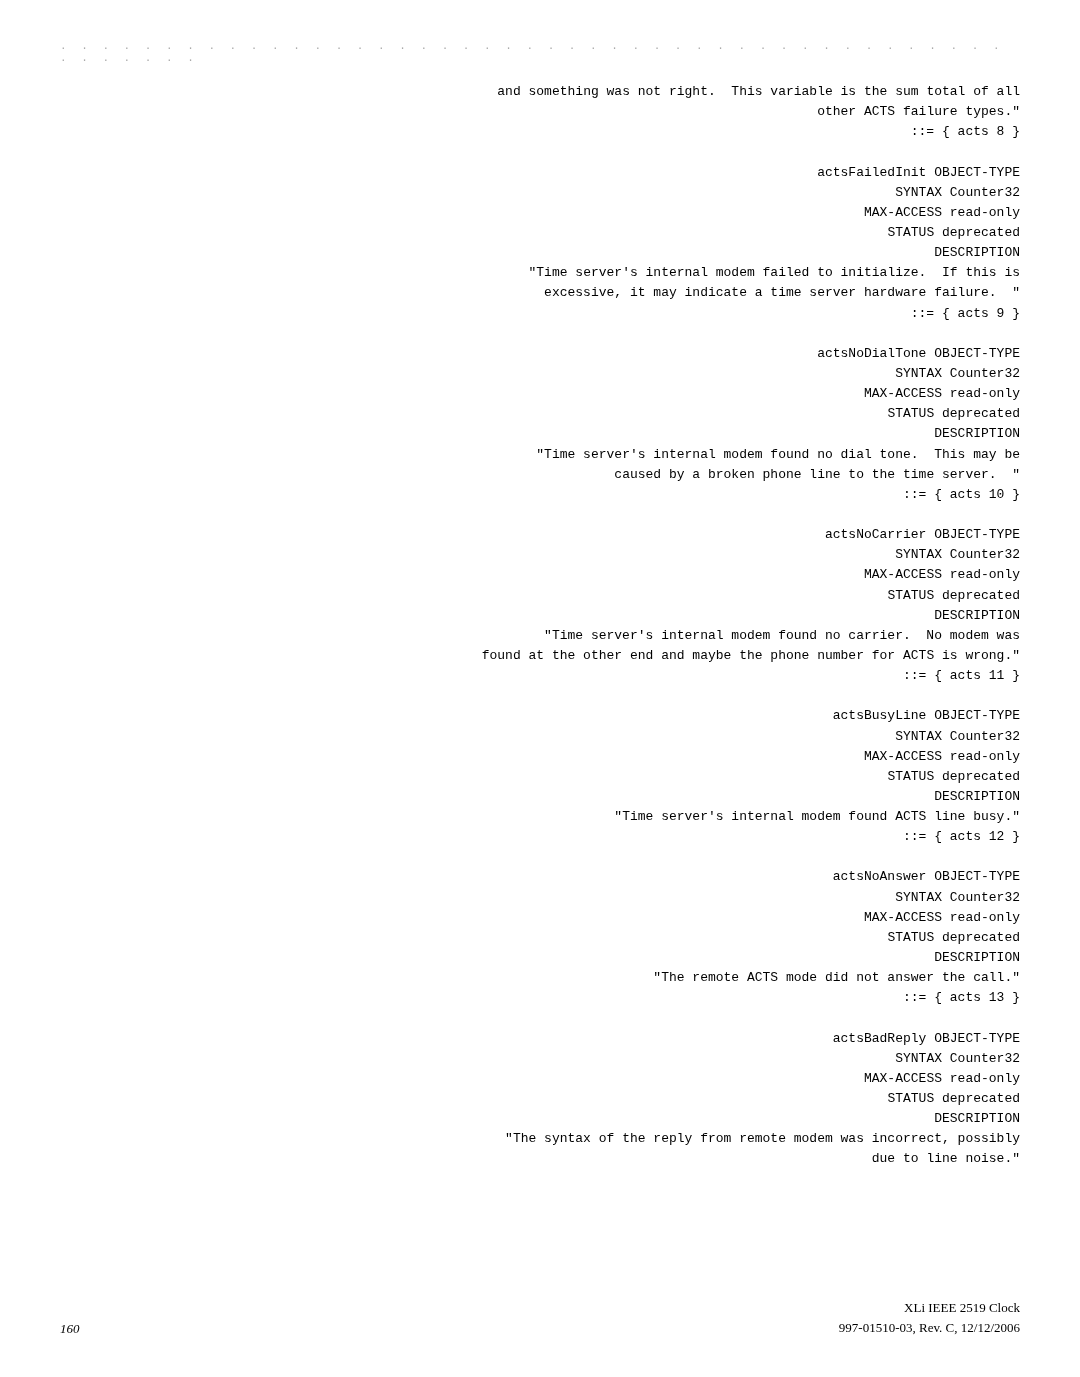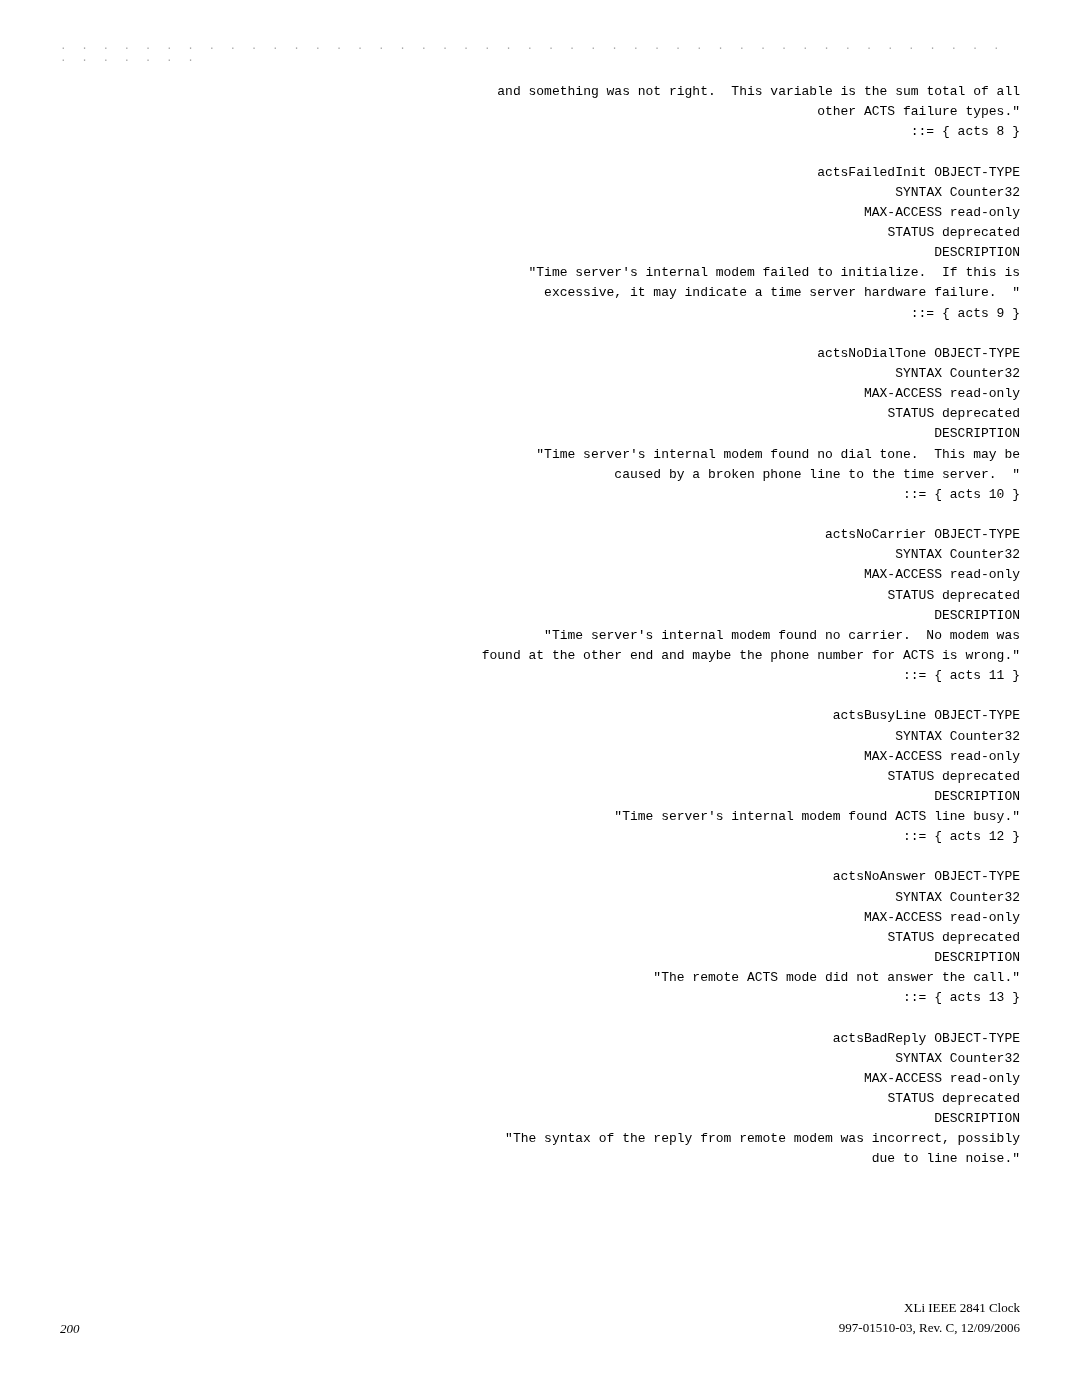--- a/index.html
+++ b/index.html
@@ -127,20 +127,20 @@
 
 actsBadReply OBJECT-TYPE
     SYNTAX Counter32
     MAX-ACCESS read-only
     STATUS deprecated
     DESCRIPTION
     "The syntax of the reply from remote modem was incorrect, possibly
     due to line noise."</div>
 
   <div class="footer">
-    <div class="footer-left">200</div>
+    <div class="footer-left">160</div>
     <div class="footer-right">
-      <div>XLi IEEE 2841 Clock</div>
-      <div>997-01510-03, Rev. C, 12/09/2006</div>
+      <div>XLi IEEE 2519 Clock</div>
+      <div>997-01510-03, Rev. C, 12/12/2006</div>
     </div>
   </div>
 
 </div>
 
 </body></html>

